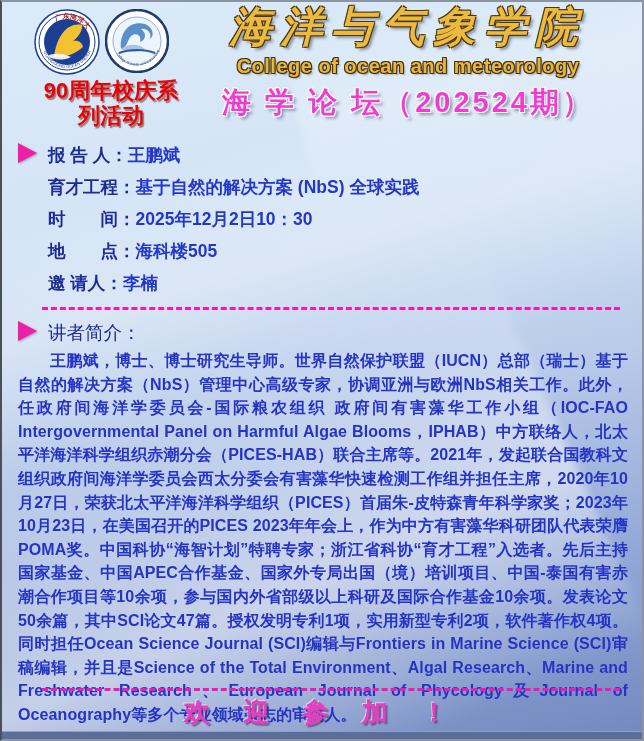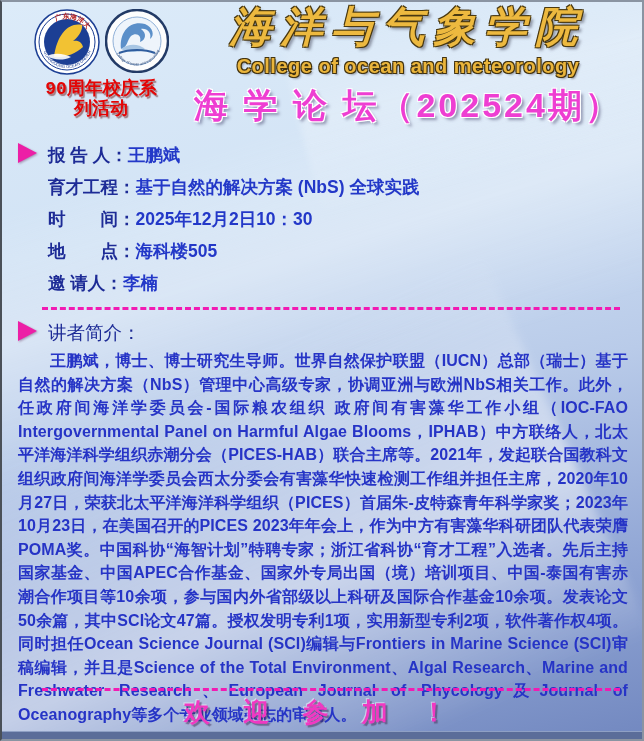--- a/index.html
+++ b/index.html
@@ -23,34 +23,34 @@
     background:linear-gradient(to bottom,rgba(255,255,255,0) 0%,rgba(255,255,255,.75) 55%,rgba(255,255,255,0) 100%);
     transform:rotate(-24deg);filter:blur(4px);opacity:.65;}
   .swoosh-3{top:-40px;right:-150px;width:500px;height:200px;
     background:linear-gradient(to bottom,rgba(255,255,255,0),rgba(255,255,255,.5),rgba(255,255,255,0));
     transform:rotate(-14deg);filter:blur(3px);opacity:.5;}
 
   .header{position:relative;height:132px;z-index:2;}
   .logos{position:absolute;top:7px;left:32px;display:flex;gap:5px;}
   .logo{display:block;}
 
-  .badge{position:absolute;top:77px;left:14px;width:170px;text-align:center;
-    color:#e40505;font-weight:bold;font-size:18px;line-height:1.12;
-    text-shadow:1.5px 1.5px 1px rgba(110,30,30,.55);font-family:Liberation Mono, monospace;}
+  .badge{position:absolute;top:77px;left:24px;width:170px;text-align:center;
+    color:#e40505;font-weight:bold;font-size:22px;line-height:1.12;
+    text-shadow:1.5px 1.5px 1px rgba(110,30,30,.55);}
 
   .titles{position:absolute;top:4px;left:178px;right:6px;text-align:center;}
   .title-cn{
     font-family:Liberation Mono, monospace;font-style:italic;font-weight:bold;
     font-size:42px;line-height:1.15;color:#edb93f;letter-spacing:9px;
     text-shadow:-1px -1px 0 #4a3910,1px -1px 0 #4a3910,-1px 1px 0 #4a3910,1px 1px 0 #4a3910,3px 3px 3px rgba(40,40,60,.45);}
   .title-en{
     font-size:20px;font-weight:bold;color:#eab53c;margin-top:1px;letter-spacing:.5px;
     text-shadow:-1px -1px 0 #43330f,1px -1px 0 #43330f,-1px 1px 0 #43330f,1px 1px 0 #43330f,2px 2px 2px rgba(40,40,60,.4);}
   .forum{
-    font-size:34px;font-weight:bold;color:#ee3ed2;margin-top:5px;letter-spacing:3px;
+    font-size:29px;font-weight:bold;color:#ee3ed2;margin-top:5px;letter-spacing:3px;
     text-shadow:-1px -1px 0 #fff,1px -1px 0 #fff,-1px 1px 0 #fff,1px 1px 0 #fff,3px 3px 3px rgba(70,70,110,.5);}
 
   .tri{width:0;height:0;border-top:10px solid transparent;border-bottom:10px solid transparent;
     border-left:19px solid #ec1fa6;display:inline-block;flex:0 0 auto;
     filter:drop-shadow(1px 1px 1px rgba(80,20,70,.4));}
 
   .info{position:relative;z-index:2;margin:8px 14px 0 16px;}
   .info-row{display:flex;align-items:flex-end;margin-bottom:8px;min-height:20px;}
   .row-lead{width:30px;flex:0 0 30px;padding-top:1px;}
   .info-label{color:#1d2b96;font-weight:bold;font-size:17.5px;white-space:pre;}

